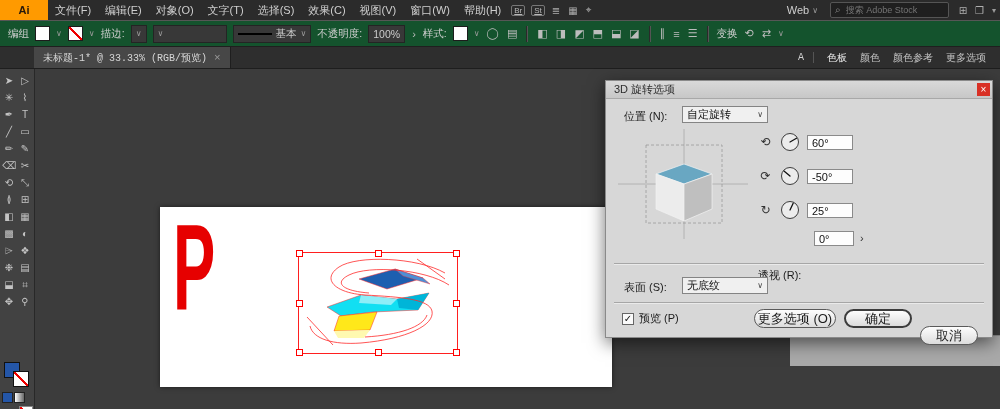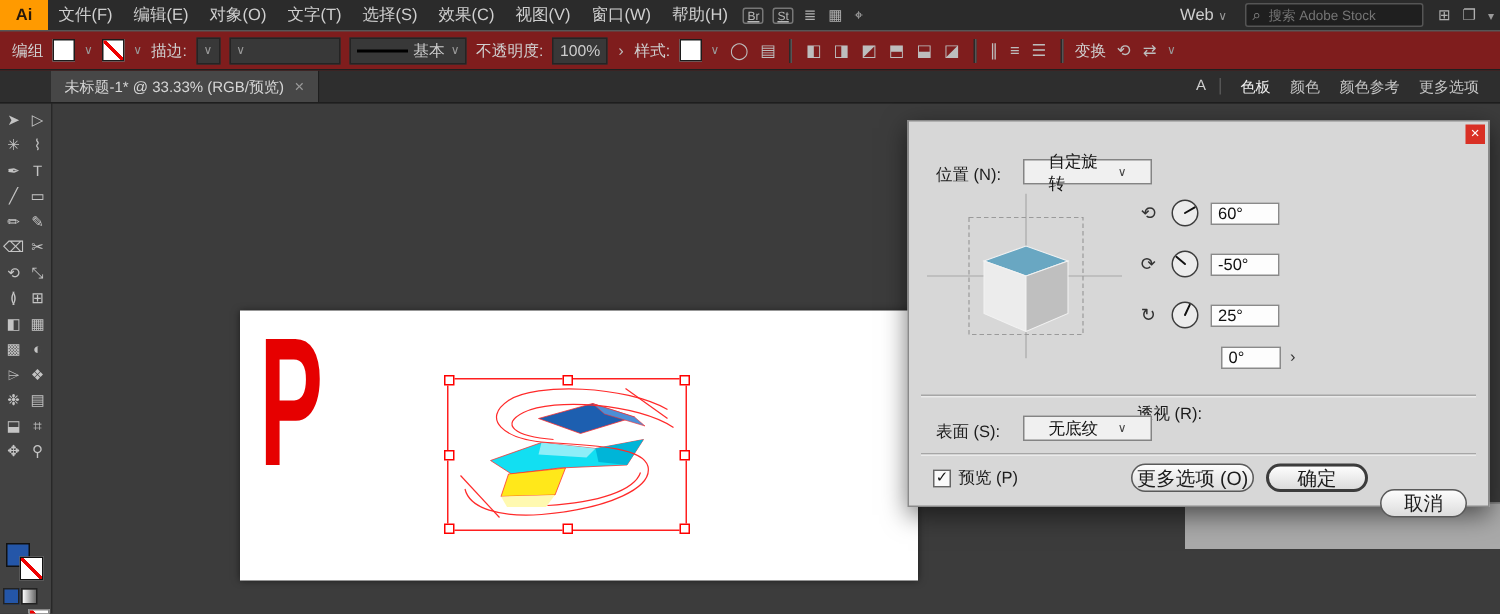--- a/index.html
+++ b/index.html
@@ -3,53 +3,53 @@
 <meta charset="utf-8">
 <style>
   html,body{margin:0;padding:0;}
   body{width:1000px;height:409px;overflow:hidden;background:#3c3c3c;
        font-family:"Liberation Sans","DejaVu Sans",sans-serif;-webkit-font-smoothing:antialiased;}
   #app{position:relative;width:1000px;height:409px;}
 
   
   .menubar{position:absolute;left:0;top:0;right:0;height:20px;background:#2b2b2b;
            display:flex;align-items:center;color:#cfcfcf;font-size:11px;z-index:30;}
-  .ai-logo{width:32px;height:20px;background:#ff9a00;color:#26180a;font-weight:bold;
+  .ai-logo{width:48px;height:20px;background:#ff9a00;color:#26180a;font-weight:bold;
            display:flex;align-items:center;justify-content:center;font-size:11px;}
   .menu-item{padding:0 7px;line-height:20px;white-space:nowrap;cursor:default;}
   .mb-badge{border:1px solid #777;border-radius:2px;font-size:8px;padding:0 2px;margin:0 3px;color:#b8b8b8;text-decoration:underline;}
   .mb-icon{margin:0 4px;color:#b0b0b0;font-size:10px;}
   .workspace{margin-left:auto;display:flex;align-items:center;gap:3px;padding:0 6px;}
   .search-box{display:flex;align-items:center;background:#1f1f1f;border:1px solid #555;
               border-radius:2px;height:14px;padding:0 4px;margin:0 6px;gap:3px;}
   .search-box input{background:transparent;border:none;outline:none;color:#9a9a9a;
               font-size:9px;width:96px;font-family:inherit;}
   .search-glyph{color:#8a8a8a;font-size:10px;}
   .caret{font-size:8px;color:#9a9a9a;}
 
   
-  .controlbar{position:absolute;left:0;top:20px;right:0;height:27px;background:#7f1d1d;
+  .controlbar{position:absolute;left:0;top:20px;right:0;height:27px;background:#14532d;
               border-top:1px solid #565656;border-bottom:1px solid #1f1f1f;display:flex;
               align-items:center;gap:6px;padding:0 8px;box-sizing:border-box;
               font-size:10.5px;color:#cfcfcf;z-index:29;white-space:nowrap;overflow:hidden;}
   .cb-label{color:#cfcfcf;}
   .cb-swatch{width:13px;height:13px;background:#fff;border:1px solid #1c1c1c;position:relative;flex:none;}
   .cb-swatch.none:after{content:"";position:absolute;inset:0;
         background:linear-gradient(45deg,transparent 43%,#e00 43%,#e00 57%,transparent 57%);}
   .cb-box{background:#383838;border:1px solid #242424;height:16px;display:flex;align-items:center;
           gap:4px;padding:0 4px;color:#ccc;}
   .cb-wide{width:64px;}
   .stroke-line{width:34px;height:2px;background:#000;}
   .cb-sep{width:1px;height:16px;background:#2a2a2a;border-right:1px solid #555;margin:0 2px;}
   .glyph-btn{color:#bdbdbd;font-size:11px;padding:0 1px;}
 
   
   .tabbar{position:absolute;left:0;top:47px;right:0;height:21px;background:#2e2e2e;
           border-bottom:1px solid #1e1e1e;display:flex;align-items:center;font-size:10px;
-          color:#bbb;z-index:28;}
+          color:#bbb;z-index:28;font-family:Liberation Mono, monospace;}
   .doc-tab{margin-left:34px;background:#474747;height:100%;display:flex;align-items:center;
            gap:7px;padding:0 9px;border-right:1px solid #1e1e1e;color:#d6d6d6;}
   .doc-close{color:#9a9a9a;font-size:11px;}
   .dock-tabs{margin-left:auto;display:flex;align-items:center;gap:13px;padding-right:14px;color:#c3c3c3;}
   .dock-letter{color:#cfcfcf;border-right:1px solid #555;padding-right:9px;}
   .dock-tab{cursor:default;}
   .dock-tab.active{color:#f0f0f0;}
 
   
   .toolbar{position:absolute;left:0;top:68px;width:34px;bottom:0;background:#424242;
@@ -88,21 +88,21 @@
   
   .dialog{position:absolute;left:571px;top:12px;width:386px;height:256px;background:#d7d7d7;
           border:1px solid #8a8a8a;box-shadow:0 5px 16px rgba(0,0,0,.55);font-size:11px;
           color:#1c1c1c;z-index:40;}
   .dlg-title{height:17px;background:linear-gradient(#d9d9d9,#c7c7c7);border-bottom:1px solid #a8a8a8;
              line-height:17px;padding-left:8px;font-size:11px;color:#2d2d2d;}
   .dlg-close{position:absolute;top:2px;right:2px;width:13px;height:13px;background:#d93025;color:#fff;
              font-size:10px;line-height:13px;text-align:center;cursor:default;}
   .dlg-label{position:absolute;color:#1c1c1c;}
   .dropdown{position:absolute;height:17px;background:#f0f0f0;border:1px solid #848484;
-            display:flex;align-items:center;justify-content:space-between;padding:0 16px;
+            display:flex;align-items:center;justify-content:space-between;padding:0 4px;
             box-sizing:border-box;font-size:11px;color:#111;}
   .dd-caret{font-size:8px;color:#444;margin-left:6px;}
   .cube-widget{position:absolute;left:12px;top:48px;width:130px;height:110px;}
   .rot-row{position:absolute;left:152px;display:flex;align-items:center;gap:6px;height:22px;}
   .rot-icon{width:15px;text-align:center;color:#333;font-size:12px;}
   .dial-face{fill:#ececec;stroke:#3c3c3c;stroke-width:1;}
   .dial-needle{stroke:#111;stroke-width:1.3;stroke-linecap:round;}
   .num-box{width:46px;height:15px;background:#fdfdfd;border:1px solid #8a8a8a;line-height:15px;
            padding-left:4px;box-sizing:border-box;font-size:11px;color:#111;}
   .chev{color:#333;font-size:11px;}
@@ -282,20 +282,21 @@
         <span class="handle h-e"></span>
         <span class="handle h-sw"></span>
         <span class="handle h-s"></span>
         <span class="handle h-se"></span>
       </div>
     </div>
 
     <div class="dock-strip"></div>
 
     <div class="dialog">
+      <div class="dlg-title">3D 旋转选项</div>
       <div class="dlg-close">×</div>
 
       <span class="dlg-label" style="left:18px;top:28px;">位置 (N):</span>
       <div class="dropdown" style="left:76px;top:25px;width:86px;">
         <span>自定旋转</span>
         <span class="dd-caret">∨</span>
       </div>
 
       <div class="cube-widget">
         <svg width="130" height="110" viewBox="0 0 130 110">

